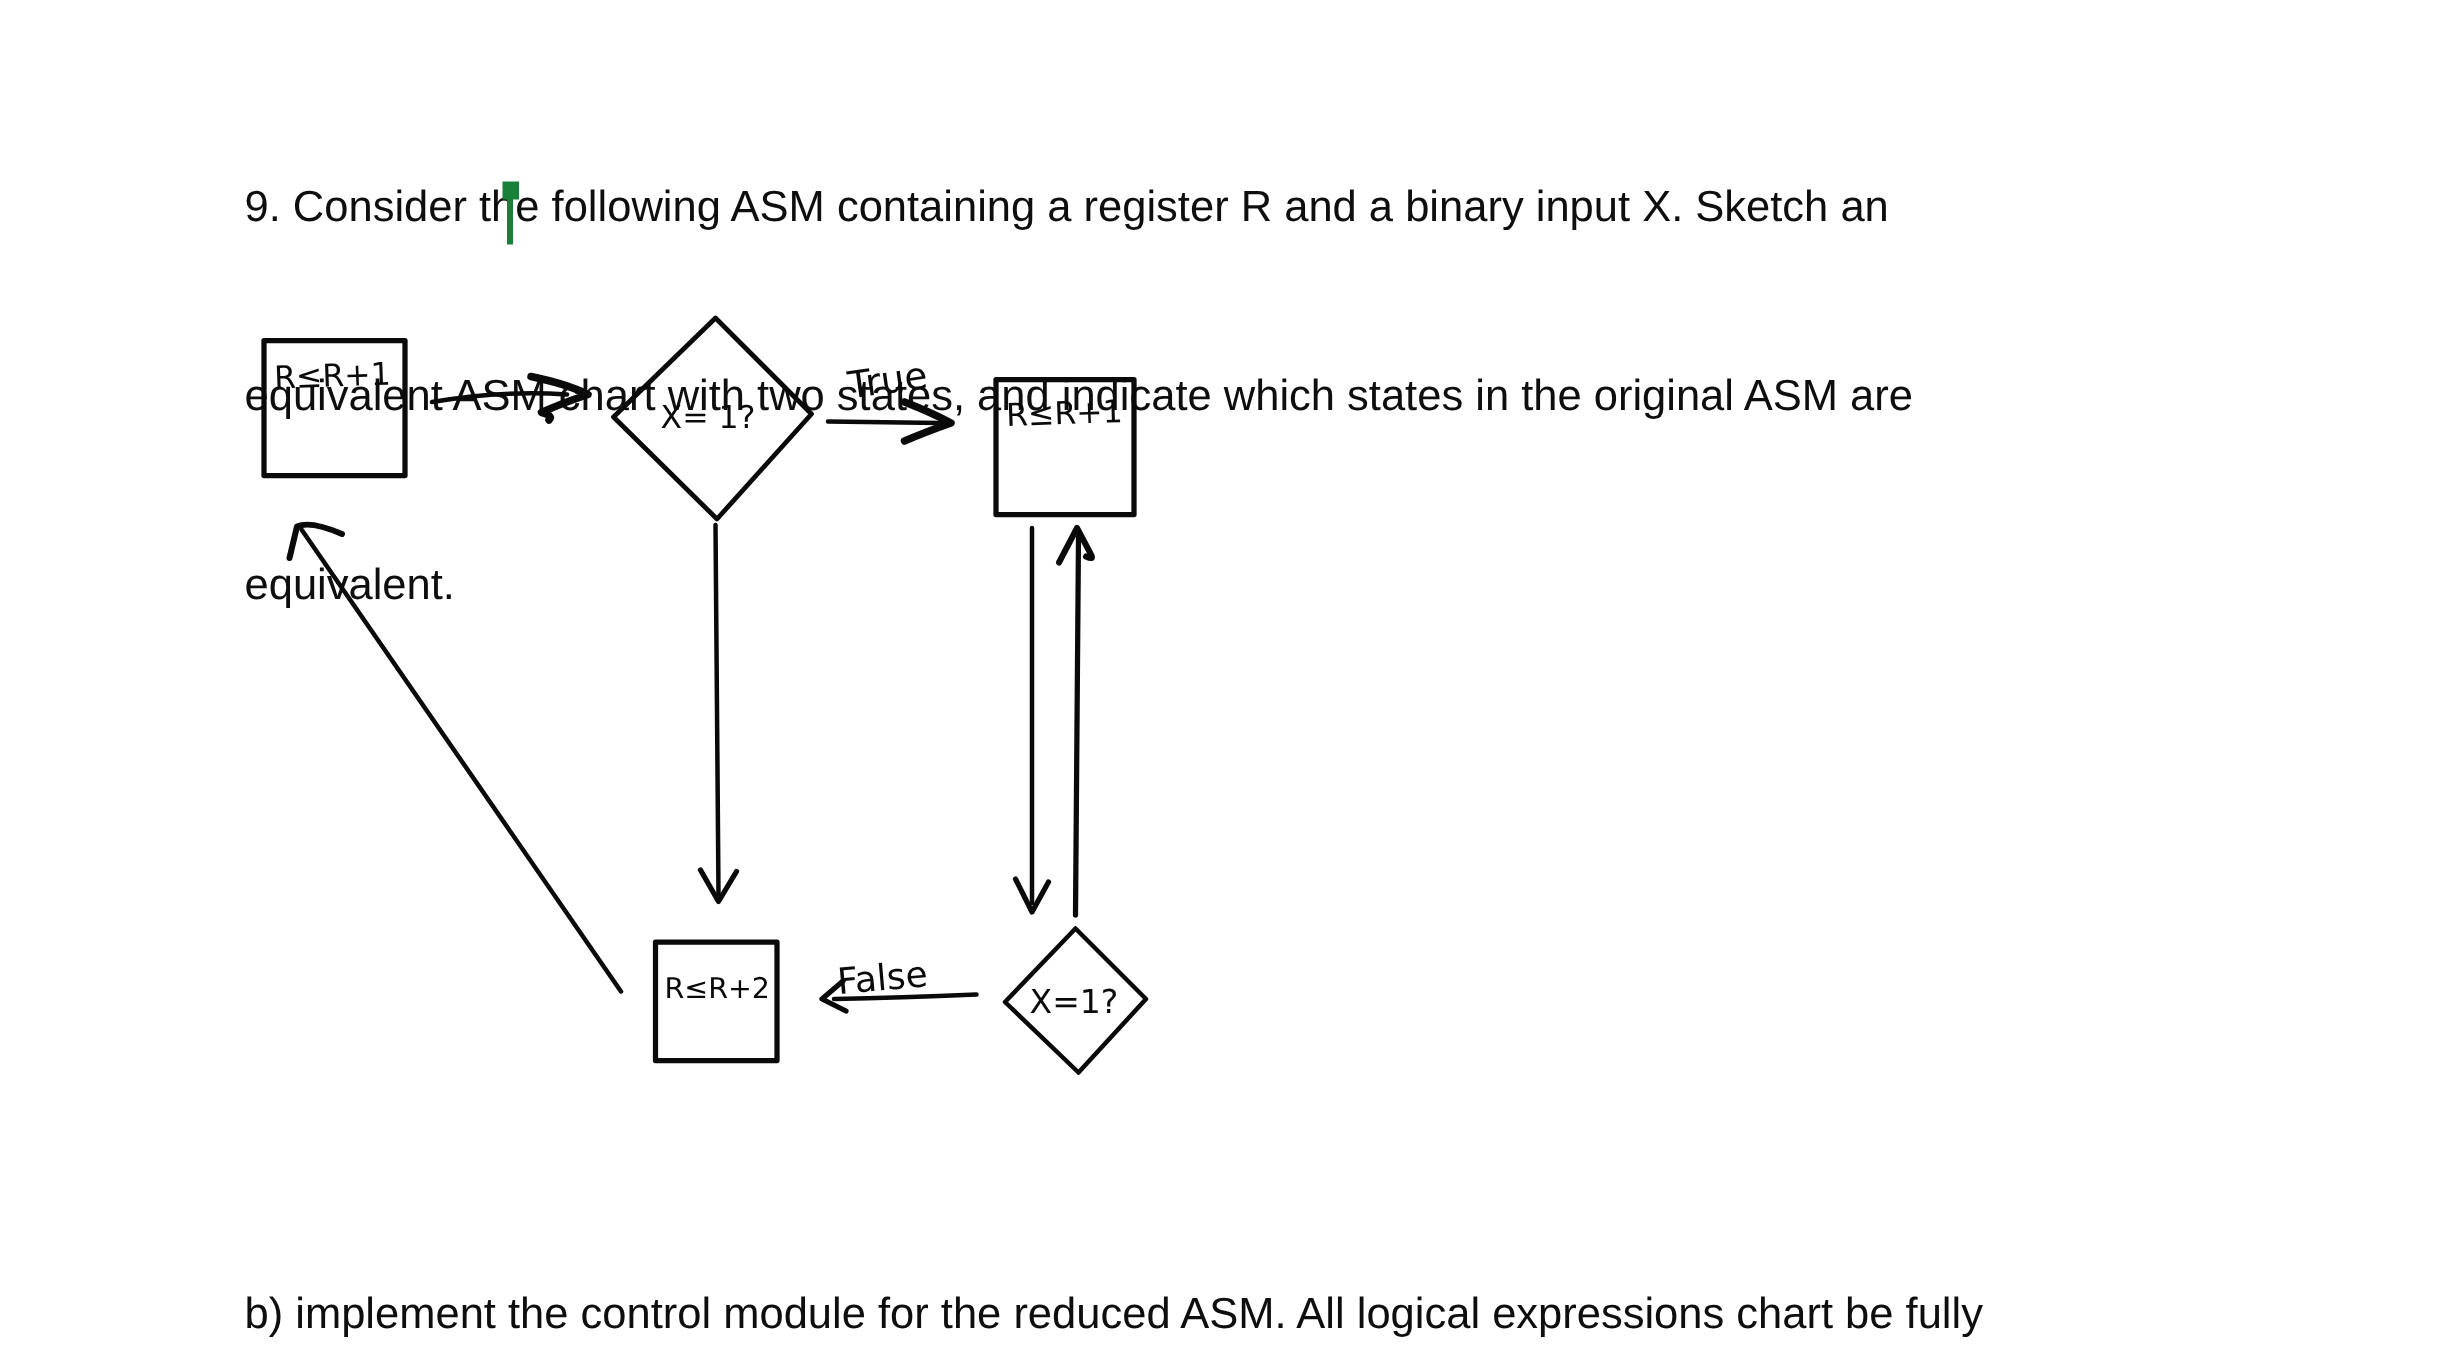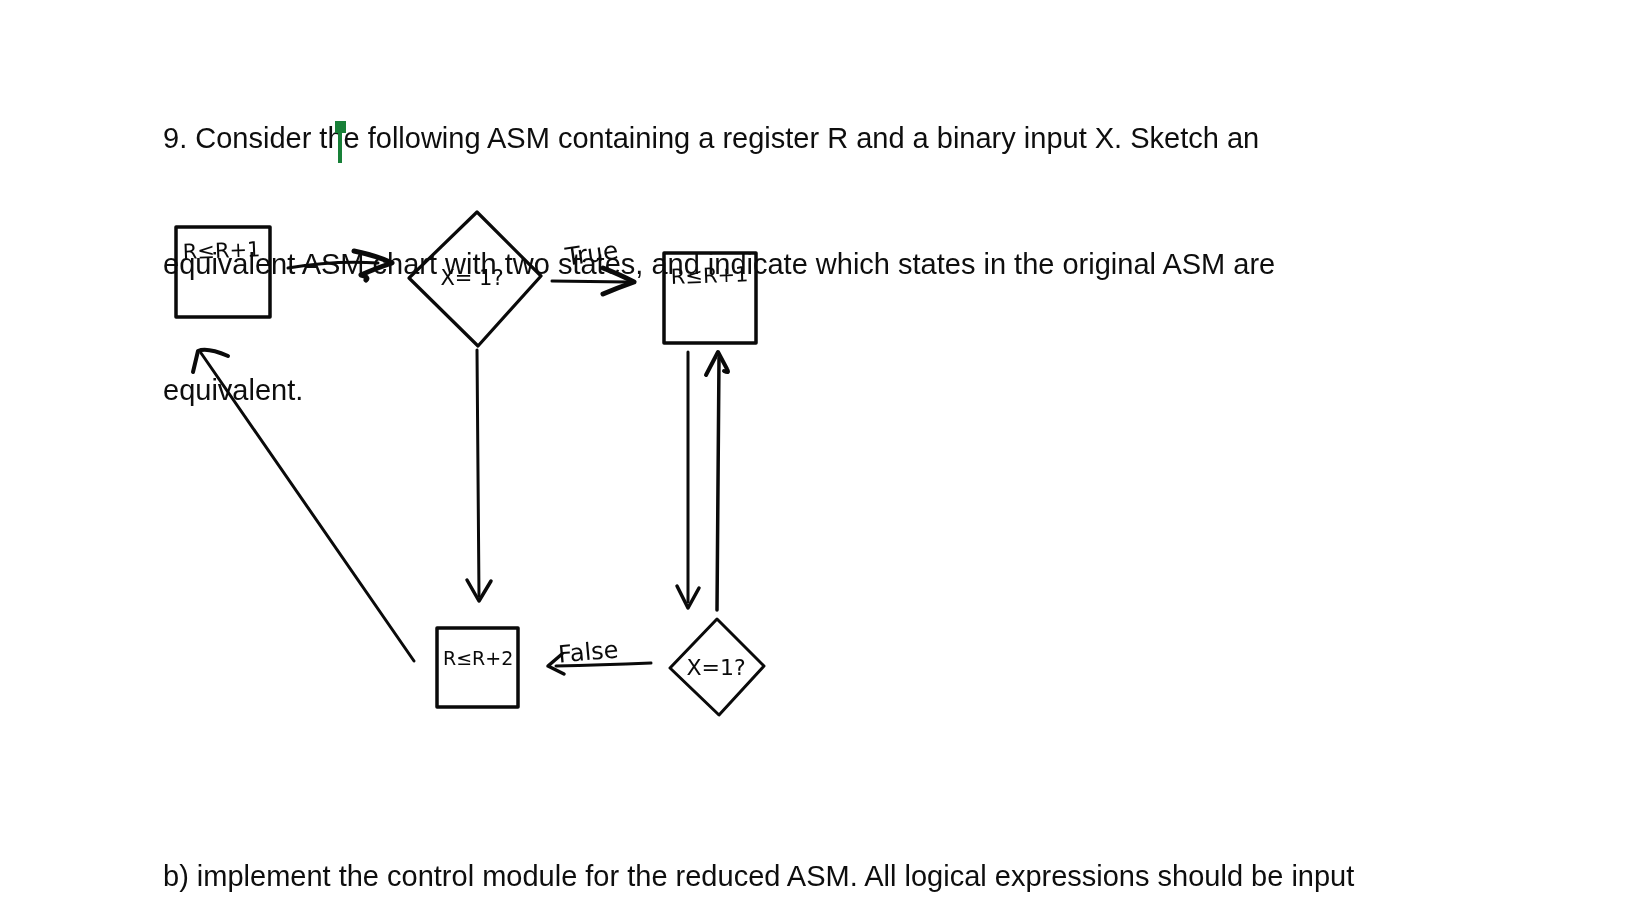--- a/index.html
+++ b/index.html
@@ -106,17 +106,17 @@
       <text x="472" y="285" font-size="21" text-anchor="middle">X= 1?</text>
       <text x="593" y="262" font-size="25" text-anchor="middle" transform="rotate(-8 593 262)">True</text>
       <text x="671" y="284" font-size="21" transform="rotate(-2 671 284)">R≤R+1</text>
       <text x="716" y="675" font-size="22" text-anchor="middle">X=1?</text>
       <text x="589" y="660" font-size="24" text-anchor="middle" transform="rotate(-5 589 660)">False</text>
       <text x="443" y="665" font-size="19">R≤R+2</text>
     </g>
   </svg>
 
   <div class="para para-bottom">
-    <div>b) implement the control module for the reduced ASM. All logical expressions should be input</div>
+    <div>b) implement the control module for the reduced ASM. All logical expressions chart be fully</div>
     
   </div>
 
 </div>
 
 </body></html>

